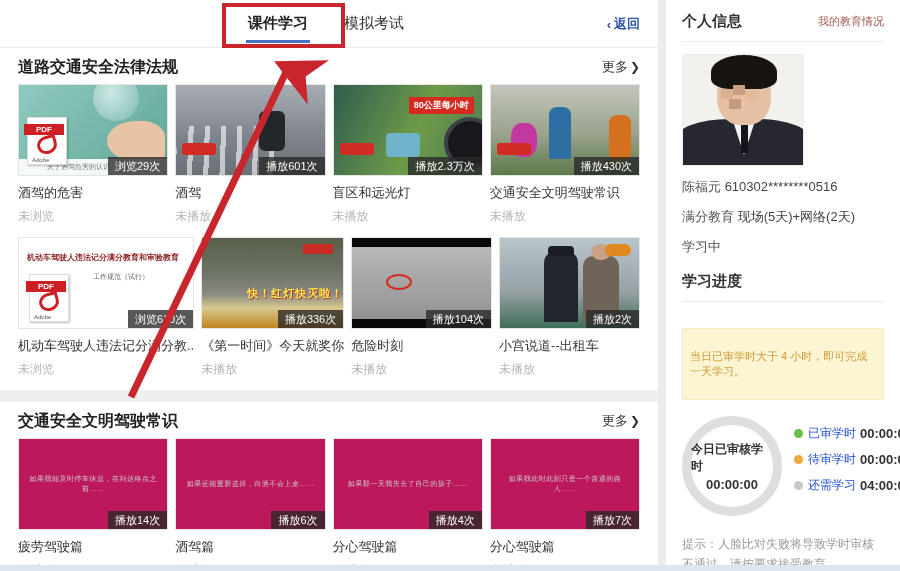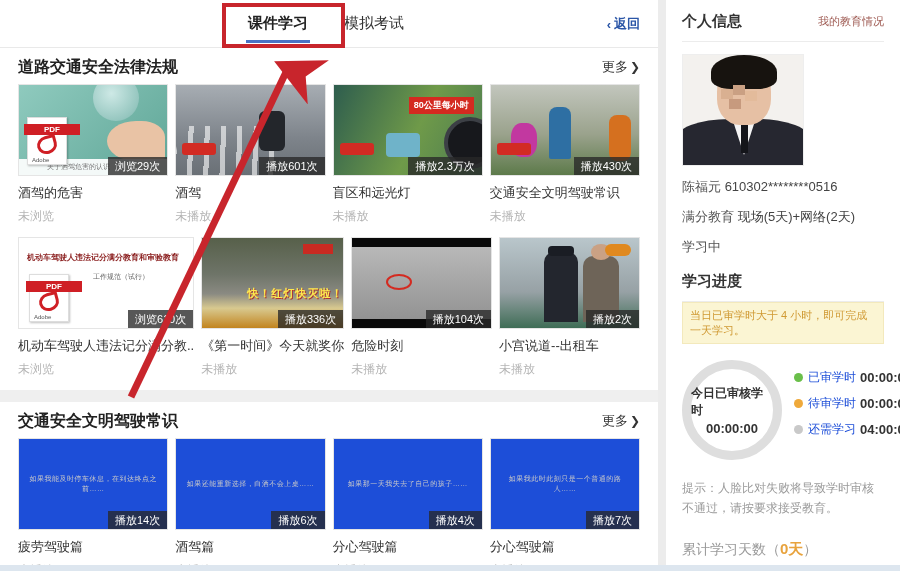--- a/index.html
+++ b/index.html
@@ -32,21 +32,21 @@
 
   .section-gap { height:12px; background:#efefef; }
   .footer-strip { position:absolute; left:0; bottom:0; width:900px; height:6px; background:#dde6ef; }
 
   
   .v1 { background:linear-gradient(135deg,#8fcabe,#5fa697); }
   .v1 .glass { position:absolute; right:28px; top:-10px; width:46px; height:46px; border-radius:50%; background:radial-gradient(circle at 40% 40%, #d7eeec, #7fb8b0); opacity:.9; }
   .v1 .hand { position:absolute; right:2px; bottom:14px; width:58px; height:40px; border-radius:50% 40% 10% 50%; background:#e9c3a5; }
   .strip { position:absolute; left:0; right:0; bottom:0; height:16px; background:rgba(255,255,255,.92); font-size:7px; color:#777; display:flex; align-items:center; padding-left:28px; }
   .pdf-icon { position:absolute; left:8px; bottom:10px; width:40px; height:48px; background:#fff; border:1px solid #ddd; box-shadow:1px 1px 2px rgba(0,0,0,.25); }
-  .pdf-icon .tag { position:absolute; left:-4px; top:6px; background:#cf1f25; color:#fff; font-size:8px; font-weight:bold; padding:1px 20px; }
+  .pdf-icon .tag { position:absolute; left:-4px; top:6px; background:#cf1f25; color:#fff; font-size:8px; font-weight:bold; padding:1px 12px; }
   .pdf-icon .squig { position:absolute; left:9px; top:18px; width:20px; height:18px; border:3px solid #cf1f25; border-radius:50% 10% 50% 50%; transform:rotate(-15deg); }
   .pdf-icon .adobe { position:absolute; left:4px; bottom:1px; font-size:6px; color:#555; }
   .v2 { background:linear-gradient(180deg,#a7adb3 0%,#7d838a 60%,#6a7076 100%); }
   .v2 .cross { position:absolute; left:0; bottom:0; width:70%; height:55%; background:repeating-linear-gradient(80deg,rgba(255,255,255,.75) 0 5px,transparent 5px 16px); transform:skewX(-12deg); opacity:.8; }
   .v2 .car { position:absolute; right:40px; bottom:24px; width:26px; height:40px; border-radius:6px; background:#23262b; }
   .logo-chip { position:absolute; left:6px; bottom:20px; width:34px; height:12px; border-radius:3px; background:#d22b23; }
   .v3 { background:linear-gradient(115deg,#2e5d4e,#6f9a49 55%,#4a7a52);text-align:center; }
   .v3 .banner { position:absolute; right:8px; top:12px; background:#d42a20; color:#fff; font-size:9px; font-weight:bold; padding:2px 5px; white-space:nowrap; }
   .v3 .gauge { position:absolute; right:-14px; bottom:6px; width:52px; height:52px; border-radius:50%; background:#17181c; border:4px solid #3c3f45; }
   .v3 .veh { position:absolute; left:52px; bottom:18px; width:34px; height:24px; border-radius:4px; background:#6fb3c9; }
@@ -64,21 +64,21 @@
   .v7 { background:linear-gradient(180deg,#bdbdbd,#8e8e8e); }
   .v7 .bar-t,.v7 .bar-b { position:absolute; left:0; right:0; height:9px; background:#0a0a0a; }
   .v7 .bar-t { top:0; } .v7 .bar-b { bottom:0; }
   .v7 .circle { position:absolute; left:34px; top:36px; width:26px; height:16px; border:2px solid #d42a20; border-radius:50%; }
   .v8 { background:linear-gradient(180deg,#b9c6cb 0%,#97a1a5 60%,#3f6d56 100%); }
   .v8 .cop { position:absolute; left:44px; top:14px; width:34px; height:70px; border-radius:10px 10px 0 0; background:#23262e; }
   .v8 .cap { position:absolute; left:48px; top:8px; width:26px; height:10px; border-radius:4px; background:#1a1d24; }
   .v8 .man { position:absolute; right:20px; top:18px; width:36px; height:66px; border-radius:10px 10px 0 0; background:#6e6458; }
   .v8 .head { position:absolute; right:28px; top:6px; width:20px; height:16px; border-radius:50%; background:#caa184; }
   .v8 .logo2 { position:absolute; right:8px; top:6px; width:26px; height:12px; border-radius:6px; background:#e0891f; }
-  .v-black { background:#1d4ed8; display:flex; align-items:center; justify-content:center; }
+  .v-black { background:#be185d; display:flex; align-items:center; justify-content:center; }
   .quote { font-size:7px; color:#c9c9c9; text-align:center; padding:0 10px; letter-spacing:.5px; }
 
   
   .right-panel { position:absolute; left:666px; top:0; width:234px; height:565px; background:#fff; padding:12px 16px 0 16px; }
   .rp-head { display:flex; justify-content:space-between; align-items:center; }
   .rp-title { font-size:15px; font-weight:bold; color:#333; }
   .rp-link { font-size:11px; color:#9e5a52; cursor:pointer; }
   .rp-div { height:1px; background:#ececec; margin-top:10px; }
   .photo { position:relative; width:122px; height:112px; margin-top:12px; background:#f3f1ee; overflow:hidden; border:1px solid #eee; }
   .photo .suit { position:absolute; left:-8px; right:-8px; bottom:-6px; height:52px; border-radius:40% 40% 0 0; background:#262730; }
@@ -87,21 +87,21 @@
   .photo .head { position:absolute; left:34px; top:8px; width:54px; height:62px; border-radius:46% 46% 42% 42%; background:#e6c0a4; }
   .photo .hair { position:absolute; left:28px; top:0px; width:66px; height:34px; border-radius:50% 50% 30% 30%; background:#17130f; }
   .photo .px1,.photo .px2,.photo .px3,.photo .px4 { position:absolute; width:12px; height:10px; }
   .photo .px1 { left:38px; top:34px; background:#d9b091; }
   .photo .px2 { left:50px; top:30px; background:#caa083; }
   .photo .px3 { left:62px; top:36px; background:#e3bb9b; }
   .photo .px4 { left:46px; top:44px; background:#c79a7e; }
   .info-line { font-size:13px; color:#555; margin-top:12px; }
   .info-line .val { color:#444; }
   .rp-sec-title { font-size:15px; font-weight:bold; color:#333; margin-top:16px; }
-  .tip-box { margin-top:0; background:#fbf5d3; border:1px solid #f3e9bc; color:#d09a34; font-size:11px; padding:5px 7px; line-height:15px; }
+  .tip-box { margin-top:26px; background:#fbf5d3; border:1px solid #f3e9bc; color:#d09a34; font-size:11px; padding:20px 7px; line-height:15px; }
   .progress-wrap { display:flex; align-items:flex-start; margin-top:16px; }
   .ring { width:100px; height:100px; border-radius:50%; border:9px solid #dedede; display:flex; flex-direction:column; align-items:center; justify-content:center; flex-shrink:0; }
   .ring .lab { font-size:12px; font-weight:bold; color:#333; }
   .ring .val { font-size:13px; font-weight:bold; color:#333; margin-top:2px; }
   .legend { margin-left:12px; }
   .legend-row { display:flex; align-items:center; margin:9px 0; white-space:nowrap; }
   .dot { width:9px; height:9px; border-radius:50%; margin-right:5px; flex-shrink:0; }
   .dot.g { background:#6abf4a; } .dot.o { background:#efa93a; } .dot.gr { background:#c9c9c9; }
   .legend-row .lab { font-size:12px; color:#1d4ed8; margin-right:4px; }
   .legend-row .val { font-size:13px; color:#333; font-weight:bold; }

